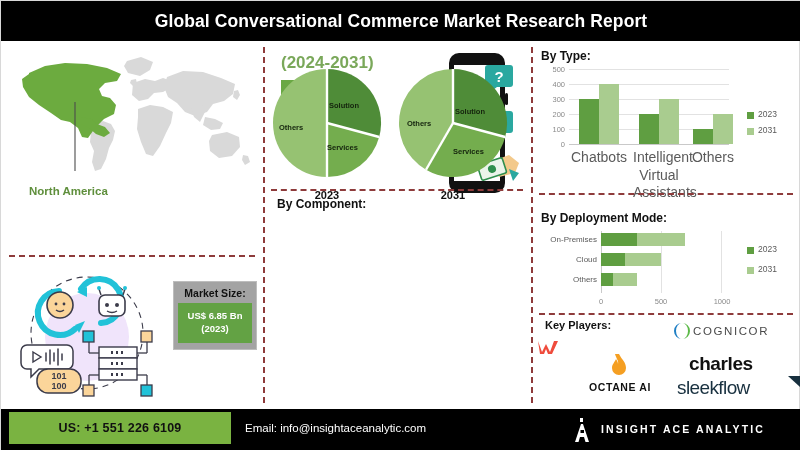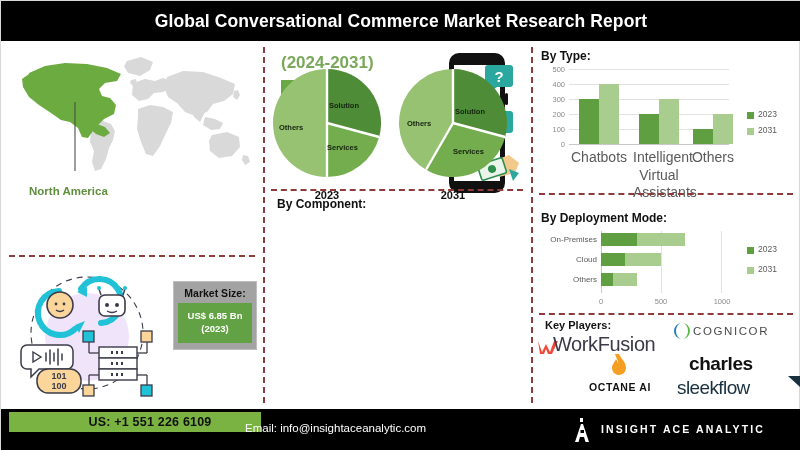--- a/index.html
+++ b/index.html
@@ -94,23 +94,23 @@
   .logo{position:absolute;white-space:nowrap;}
   .lg-workfusion{left:12px;top:14px;font-size:20px;color:#3a3a4a;font-weight:normal;letter-spacing:-.4px;}
   .lg-cognicor{left:152px;top:6px;font-size:11.5px;color:#4a4a4a;letter-spacing:1.6px;}
   .lg-octane{left:48px;top:62px;font-size:10.5px;color:#111;font-weight:bold;letter-spacing:.6px;}
   .lg-charles{left:148px;top:34px;font-size:19px;color:#111;font-weight:bold;letter-spacing:-.4px;}
   .lg-sleekflow{left:136px;top:58px;font-size:19px;color:#18303f;letter-spacing:-.6px;}
 
   
   .footer{position:absolute;left:0;top:408px;width:800px;height:42px;background:#000;}
   .f-phone{
-    position:absolute;left:8px;top:3px;width:222px;height:20px;background:#7ab341;
+    position:absolute;left:8px;top:3px;width:222px;height:32px;background:#7ab341;
     display:flex;align-items:center;justify-content:center;
-    font-size:12.5px;font-weight:bold;color:#111;letter-spacing:.2px;padding-left:30px;
+    font-size:12.5px;font-weight:bold;color:#111;letter-spacing:.2px;
   }
   .f-email{position:absolute;left:244px;top:13px;font-size:11.5px;color:#fff;}
   .f-brand{position:absolute;left:600px;top:14px;font-size:10.5px;color:#fff;letter-spacing:2.1px;font-weight:bold;}
   .f-logo{position:absolute;left:570px;top:9px;}
 </style>
 </head>
 <body>
 
 <div class="frame">
 
@@ -424,21 +424,20 @@
       </div>
 
       <div class="hline" style="top:272px;"></div>
 
       <div class="kp-sec">
         <div class="kp-title">Key Players:</div>
 
         <svg width="22" height="16" viewBox="0 0 22 16" style="position:absolute;left:-4px;top:20px;">
           <path d="M1 2 L5 13 L9 5 L13 13 L17 2 L21 2 L15 15 L11 15 L9 10 L7 15 L3 15 Z" fill="#ef4b3c"></path>
         </svg>
-        <div class="logo lg-workfusion">WorkFusion</div>
 
         <svg width="18" height="18" viewBox="0 0 18 18" style="position:absolute;left:132px;top:3px;">
           <path d="M9 1 a8 8 0 0 0 0 16 a6 8 0 0 1 0 -16 z" fill="#1f7fc4"></path>
           <path d="M9 1 a8 8 0 0 1 0 16 a6 8 0 0 0 0 -16 z" fill="#5bb947"></path>
         </svg>
         <div class="logo lg-cognicor">COGNICOR</div>
 
         <svg width="20" height="26" viewBox="0 0 20 26" style="position:absolute;left:68px;top:34px;">
           <path d="M10 1 C13 7 17 9 17 15 a7 7 0 0 1 -14 0 c0 -4 3 -6 4 -9 c1 2 2 3 2 5 c1 -3 -2 -6 -3 -10 z" fill="#f59f22"></path>
         </svg>

